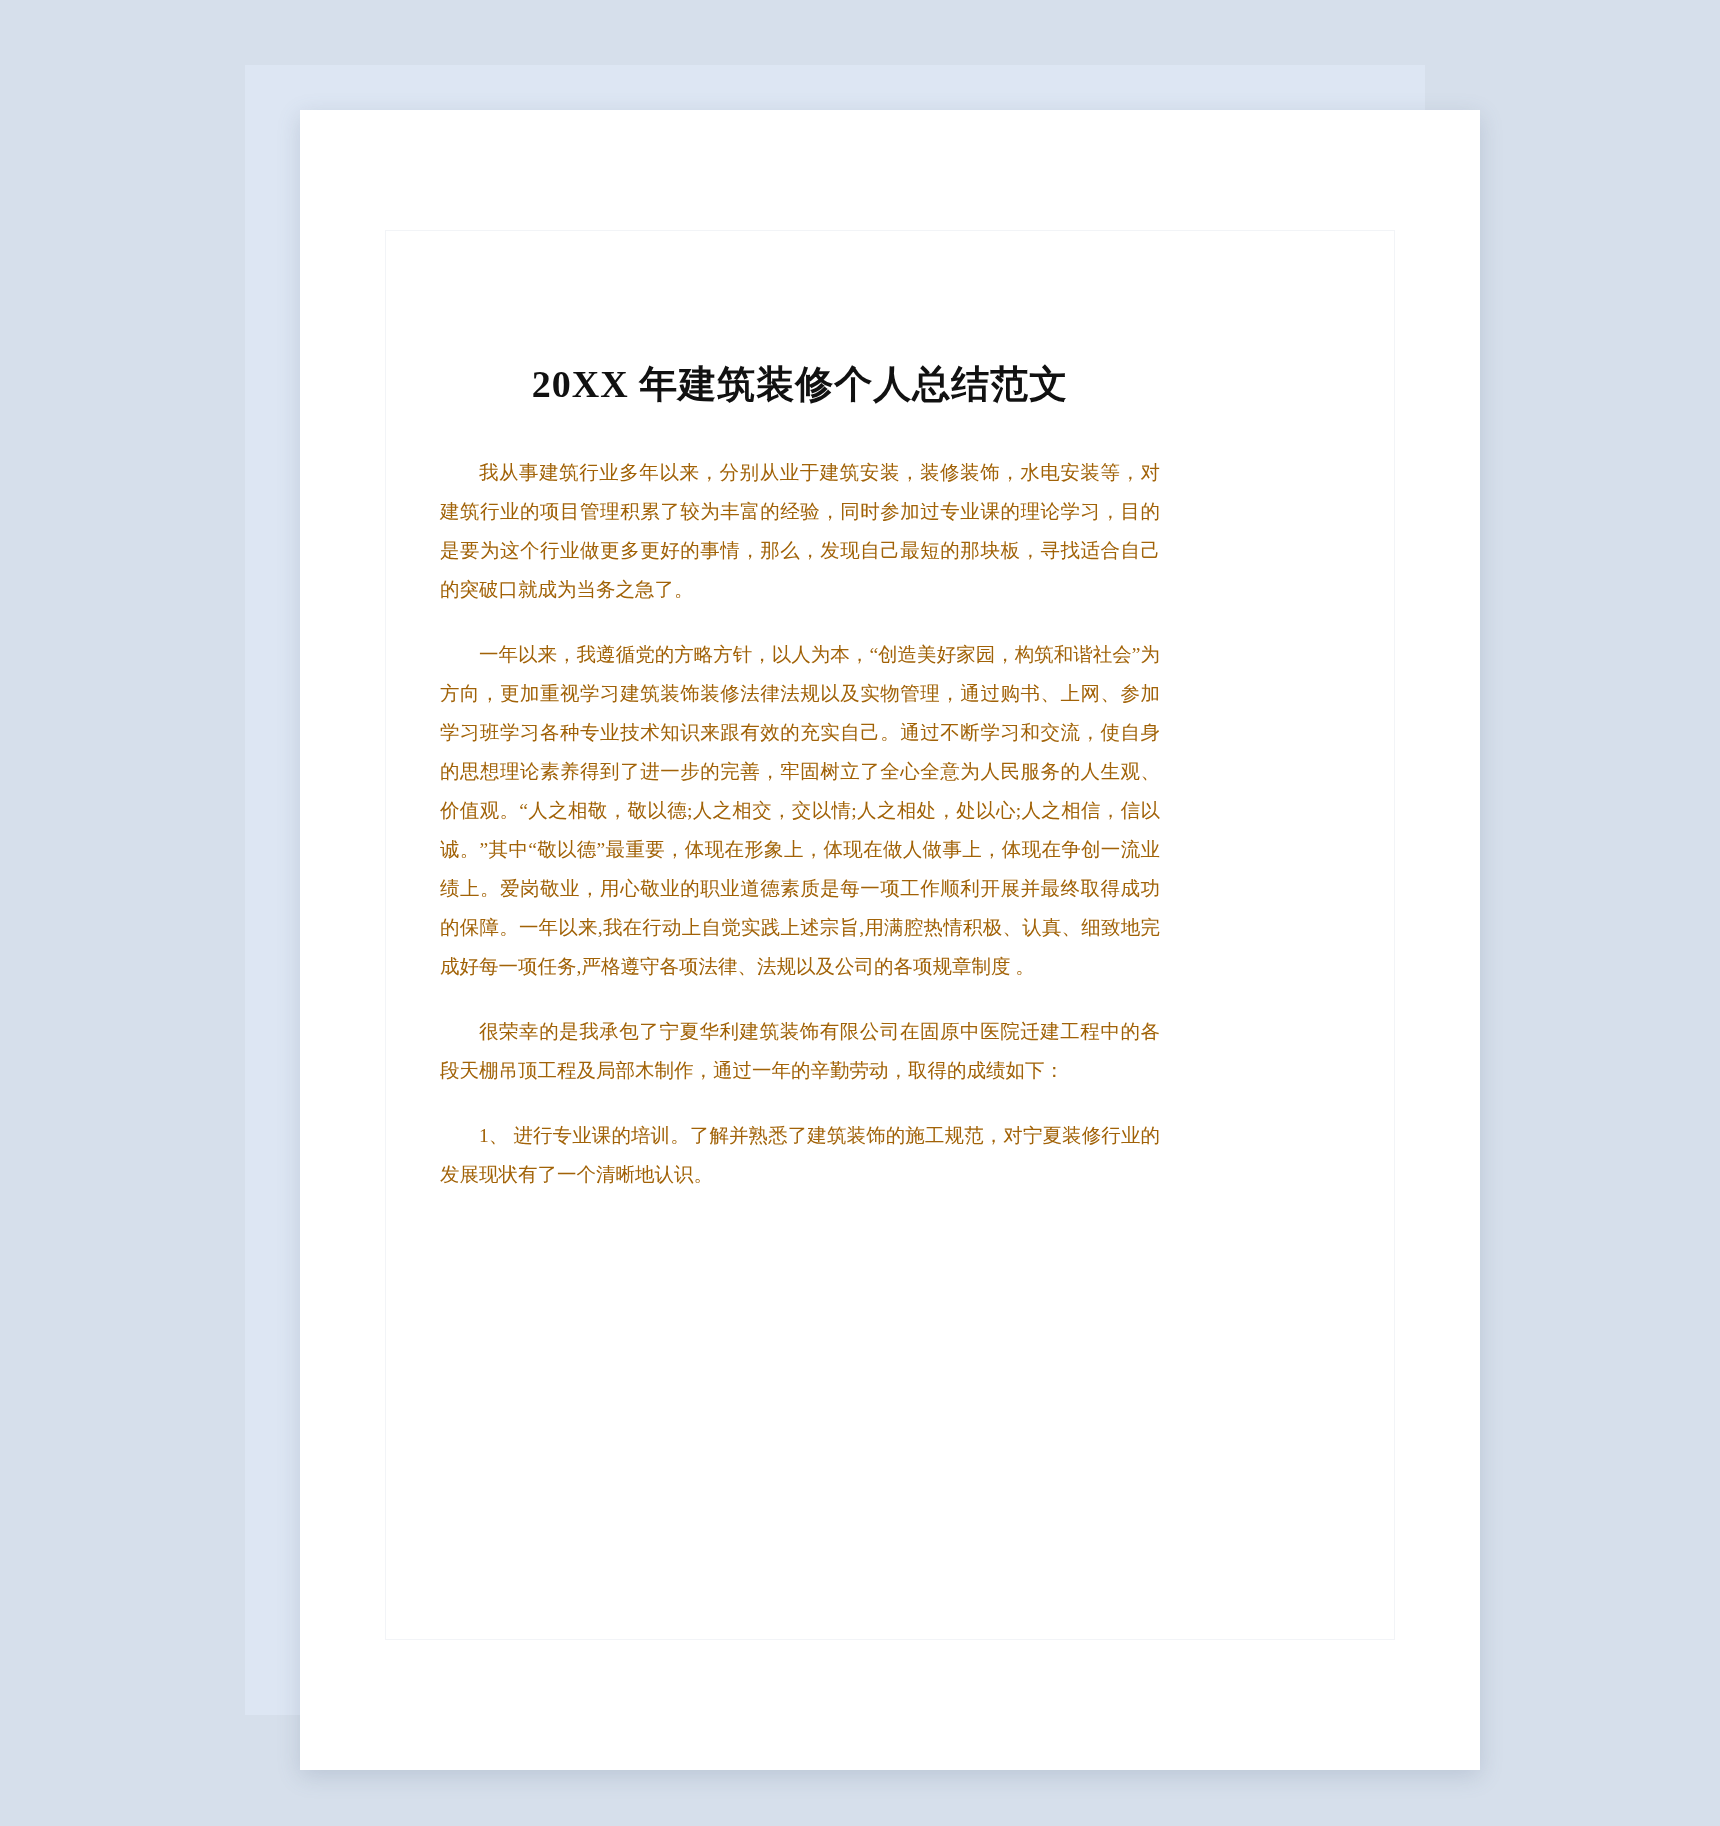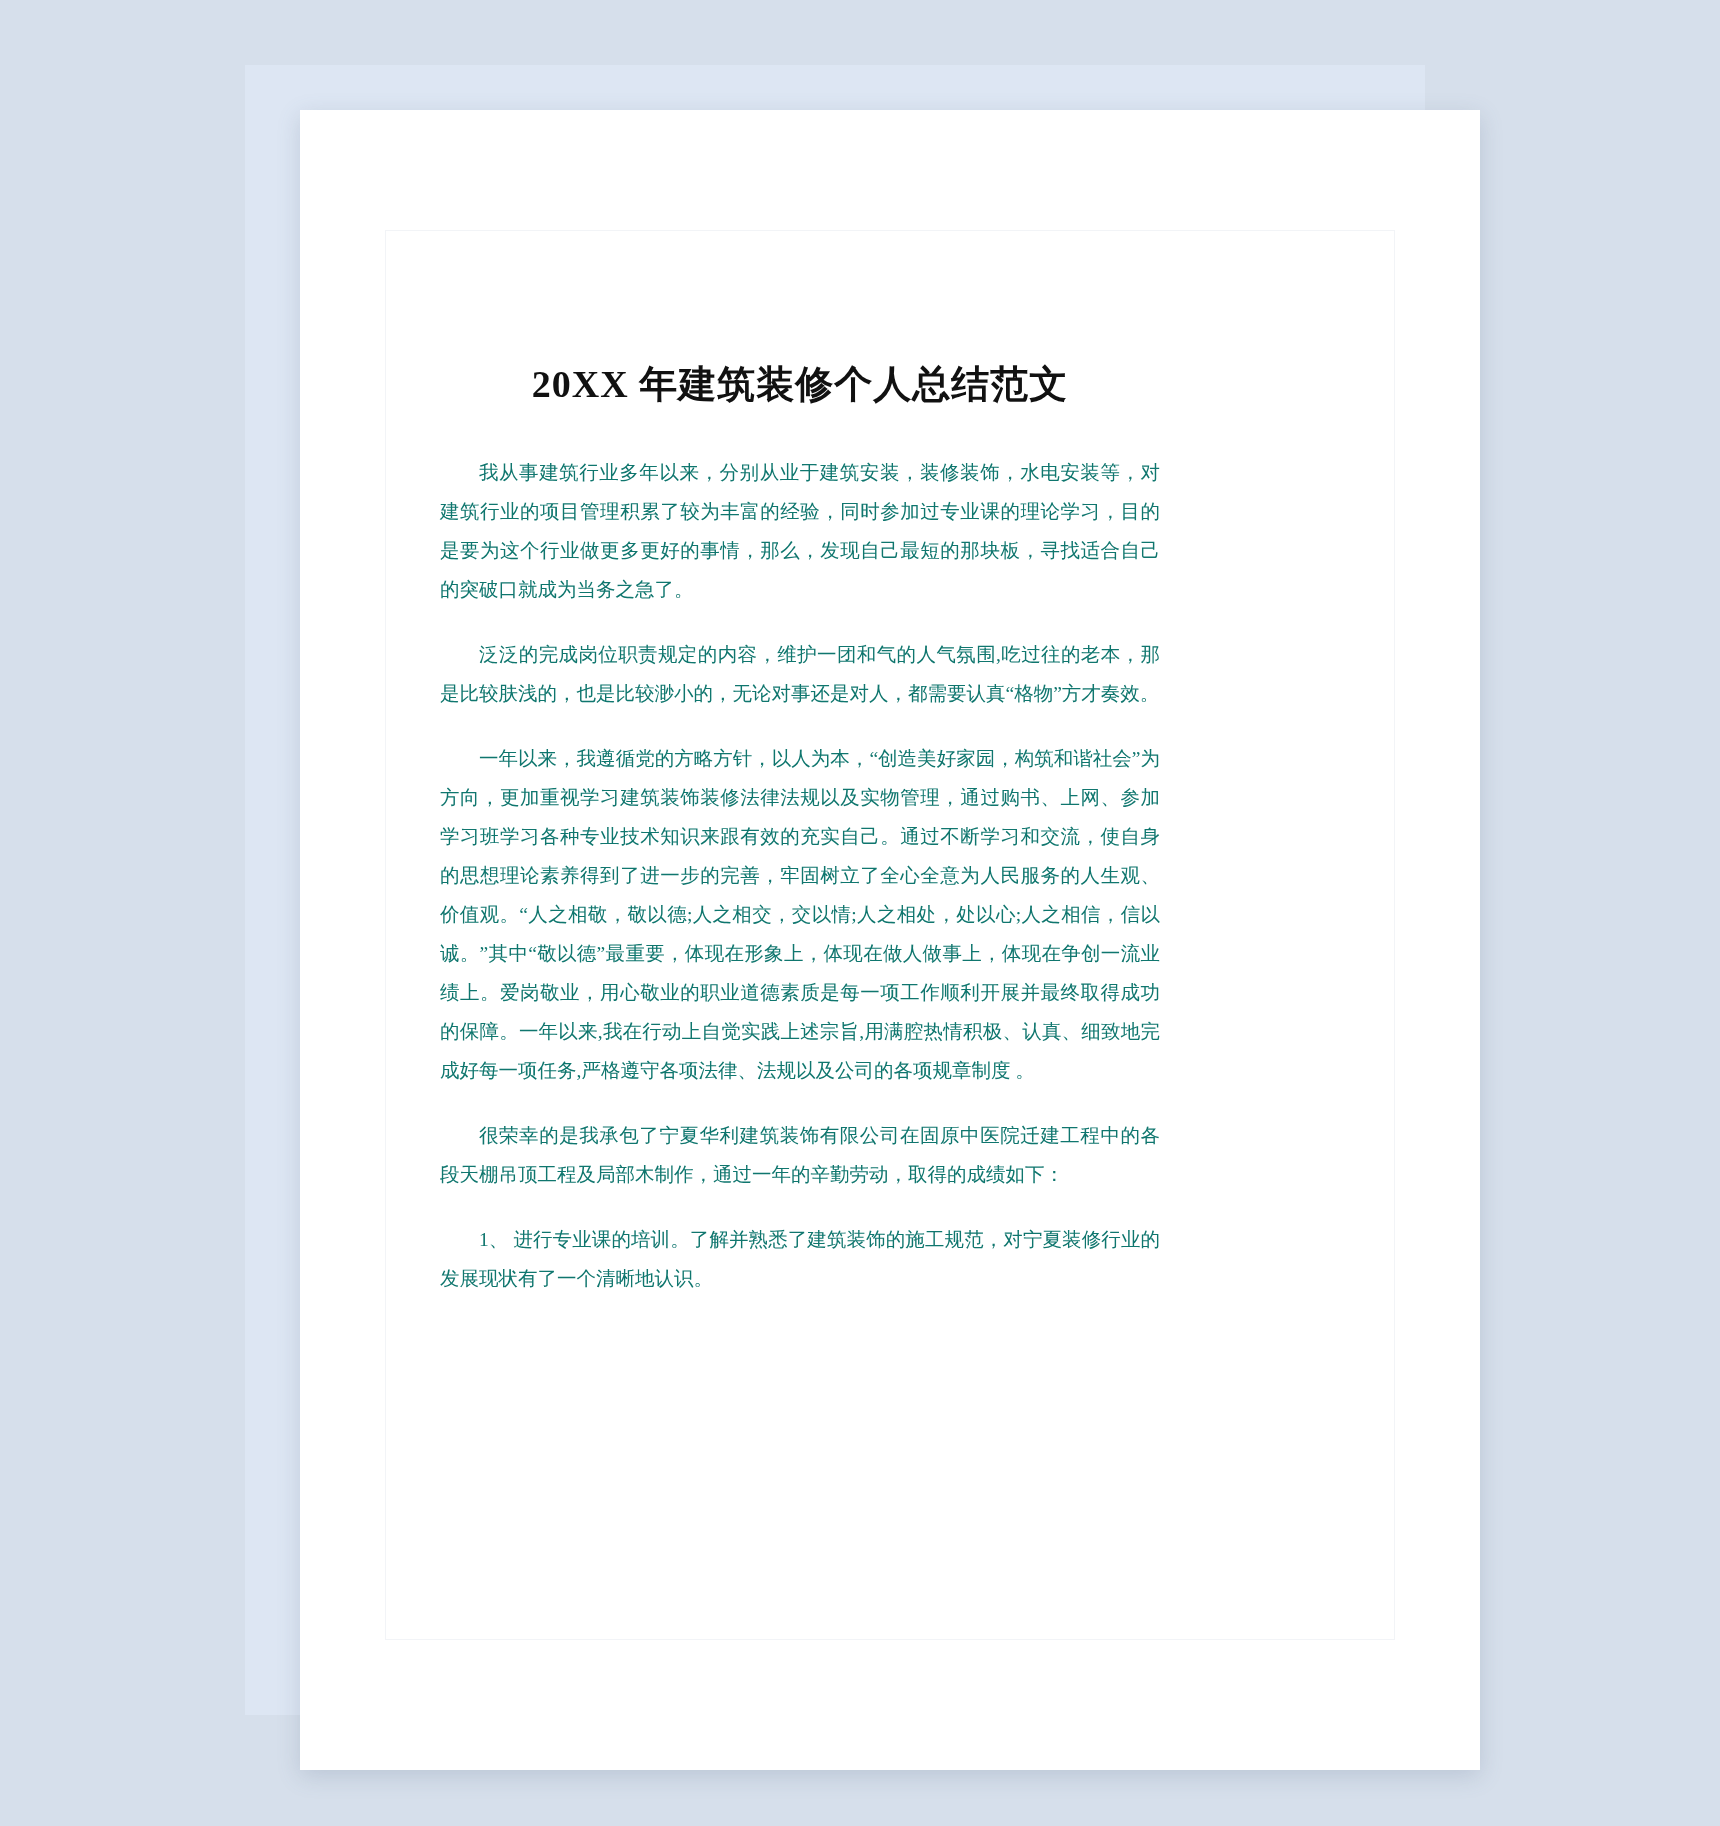--- a/index.html
+++ b/index.html
@@ -59,21 +59,21 @@
     font-weight: bold;
     color: #111111;
     text-align: center;
     letter-spacing: 1px;
     margin: 0 0 44px 0;
     line-height: 1.3;
   }
   .para {
     font-size: 19.5px;
     line-height: 2.0;
-    color: #0f766e;
+    color: #a16207;
     margin: 0 0 26px 0;
     text-align: justify;
     text-justify: inter-ideograph;
     text-indent: 2em;
   }
   .para.list-item {
     text-indent: 2em;
   }
   .para:last-child {
     margin-bottom: 0;
@@ -86,20 +86,19 @@
 
   <div class="back-sheet"></div>
 
   <div class="page">
     <div class="content-frame"></div>
 
     <div class="doc-body">
       <h1 class="doc-title">20XX 年建筑装修个人总结范文</h1>
 
       <p class="para">我从事建筑行业多年以来，分别从业于建筑安装，装修装饰，水电安装等，对建筑行业的项目管理积累了较为丰富的经验，同时参加过专业课的理论学习，目的是要为这个行业做更多更好的事情，那么，发现自己最短的那块板，寻找适合自己的突破口就成为当务之急了。</p>
-      <p class="para">泛泛的完成岗位职责规定的内容，维护一团和气的人气氛围,吃过往的老本，那是比较肤浅的，也是比较渺小的，无论对事还是对人，都需要认真“格物”方才奏效。</p>
       <p class="para">一年以来，我遵循党的方略方针，以人为本，“创造美好家园，构筑和谐社会”为方向，更加重视学习建筑装饰装修法律法规以及实物管理，通过购书、上网、参加学习班学习各种专业技术知识来跟有效的充实自己。通过不断学习和交流，使自身的思想理论素养得到了进一步的完善，牢固树立了全心全意为人民服务的人生观、价值观。“人之相敬，敬以德;人之相交，交以情;人之相处，处以心;人之相信，信以诚。”其中“敬以德”最重要，体现在形象上，体现在做人做事上，体现在争创一流业绩上。爱岗敬业，用心敬业的职业道德素质是每一项工作顺利开展并最终取得成功的保障。一年以来,我在行动上自觉实践上述宗旨,用满腔热情积极、认真、细致地完成好每一项任务,严格遵守各项法律、法规以及公司的各项规章制度 。</p>
       <p class="para">很荣幸的是我承包了宁夏华利建筑装饰有限公司在固原中医院迁建工程中的各段天棚吊顶工程及局部木制作，通过一年的辛勤劳动，取得的成绩如下：</p>
       <p class="para list-item">1、 进行专业课的培训。了解并熟悉了建筑装饰的施工规范，对宁夏装修行业的发展现状有了一个清晰地认识。</p>
     </div>
   </div>
 
 </div>
 
 </body></html>

